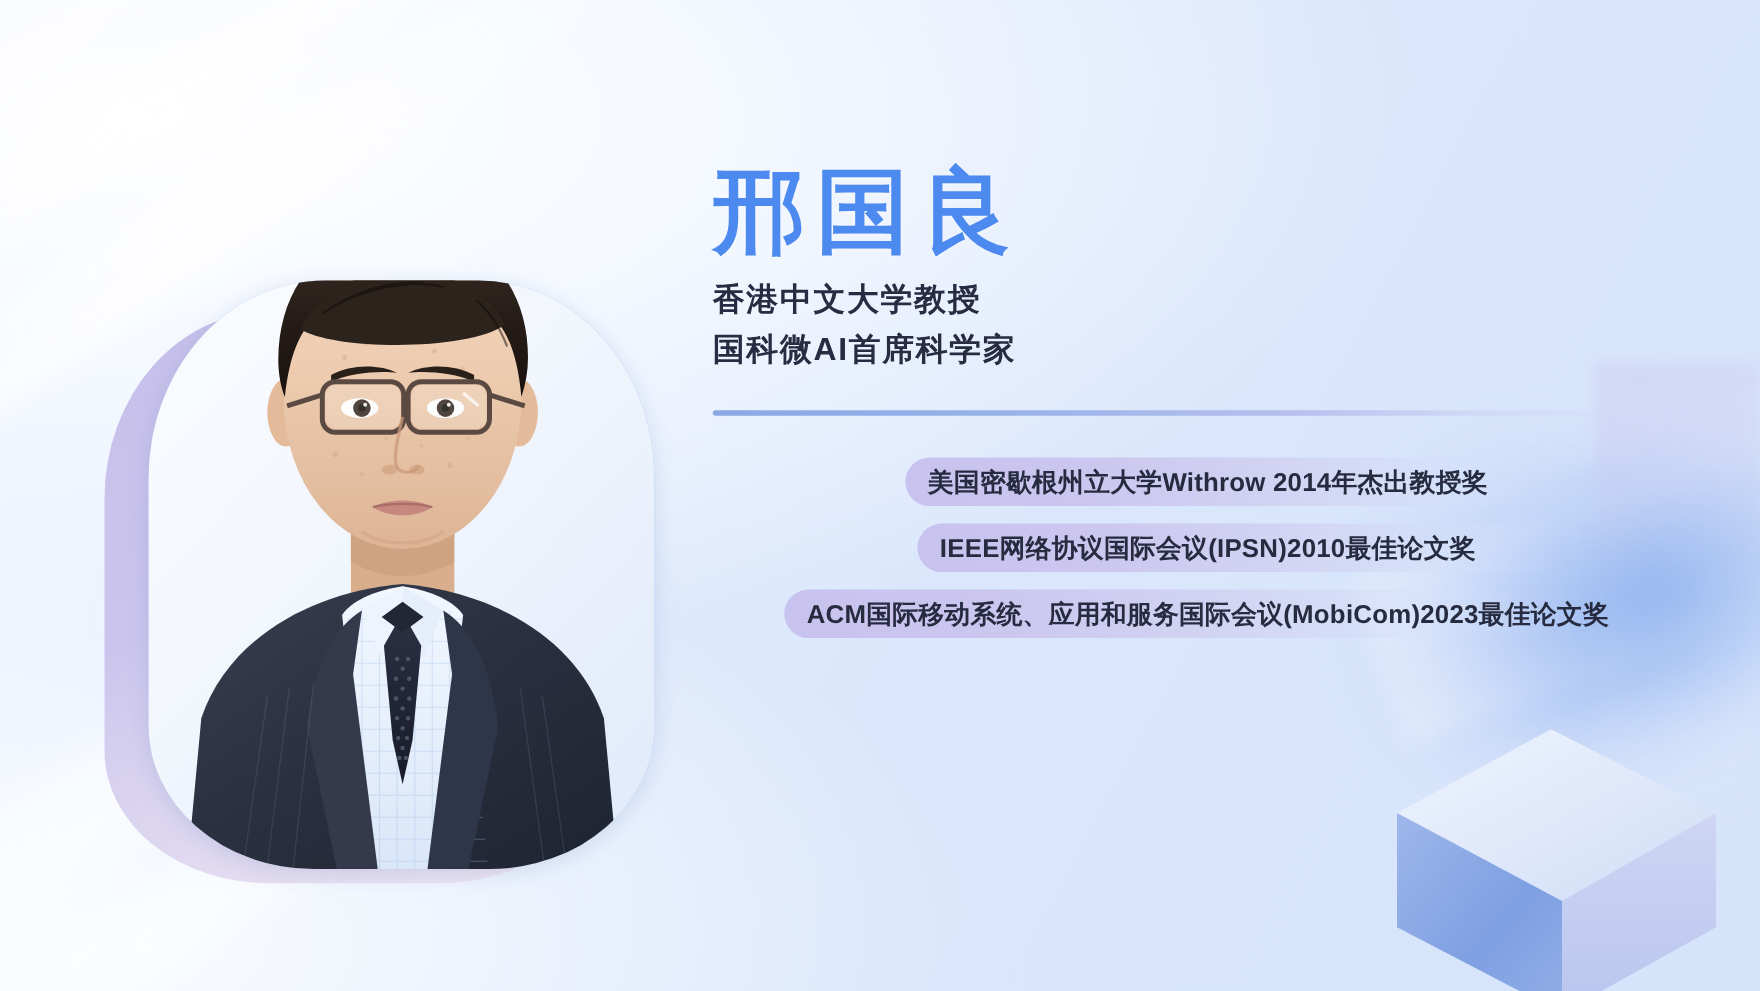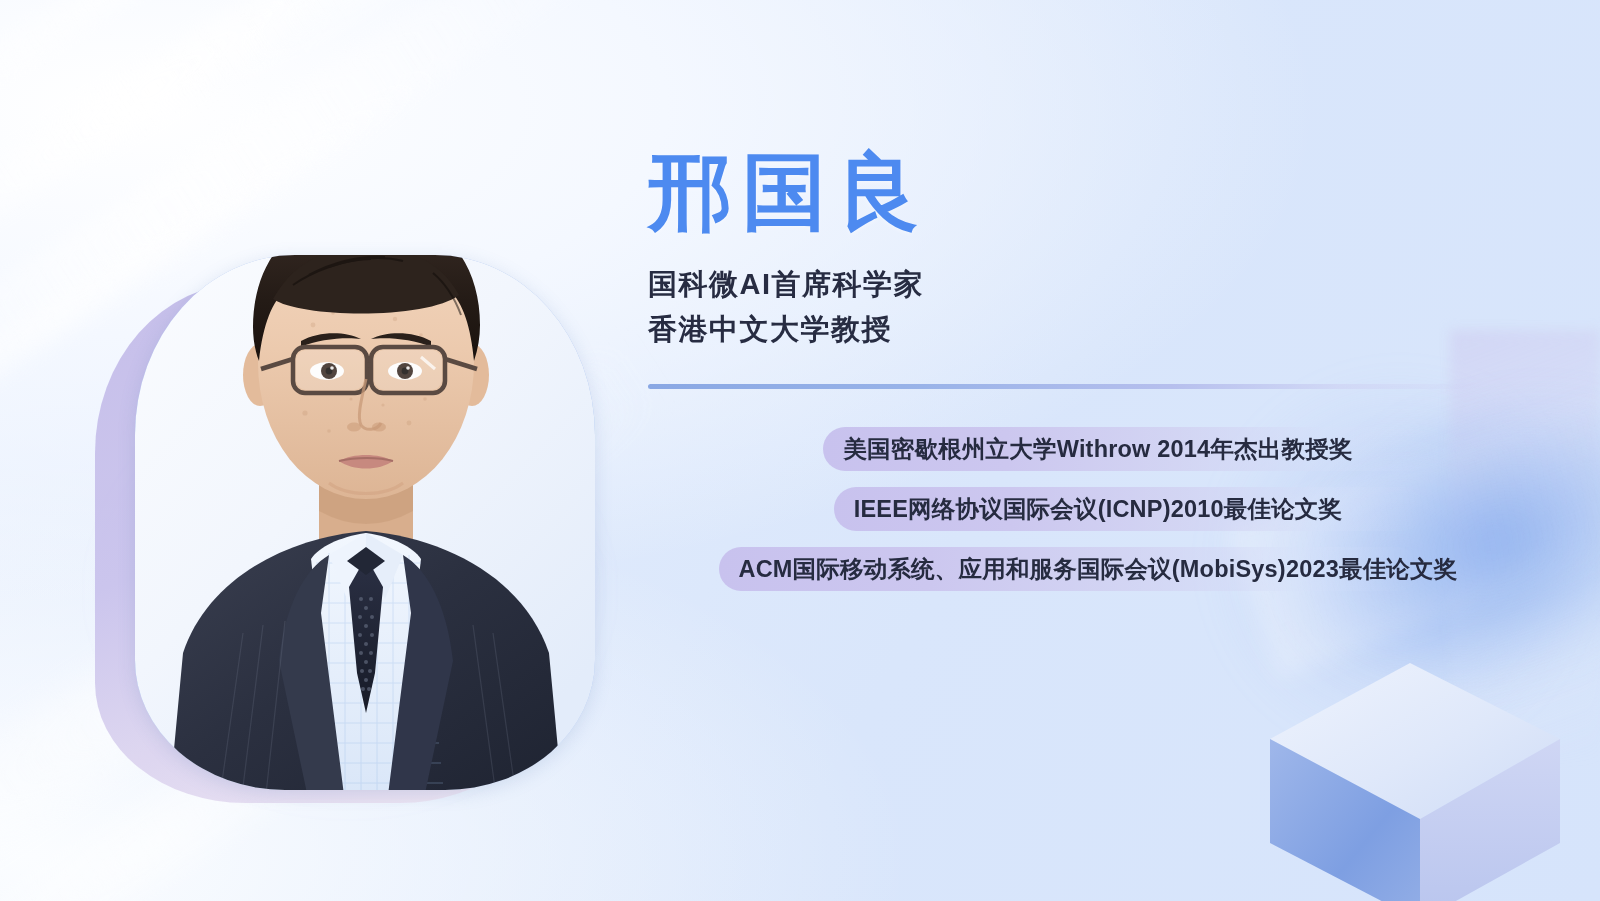--- a/index.html
+++ b/index.html
@@ -101,21 +101,21 @@
 
   
   .content{ position:absolute; left:648px; top:150px; width:900px; }
 
   .name{
     font-size:84px;
     font-weight:700;
     color:#4d8af0;
     letter-spacing:10px;
     line-height:1;
-    margin-bottom:28px;
+    margin-bottom:17px;
     text-shadow:0 2px 4px rgba(255,255,255,.35);
   }
   .subtitle{
     font-size:29px;
     font-weight:700;
     color:#272c42;
     letter-spacing:1.5px;
     line-height:1.56;
   }
 
@@ -347,30 +347,30 @@
       </svg>
     </div>
   </div>
 </div>
 
 <div class="content">
 
   <div class="name">邢国良</div>
 
   <div>
+    <div class="subtitle">香港中文大学教授</div>
     <div class="subtitle">国科微AI首席科学家</div>
-    <div class="subtitle">香港中文大学教授</div>
   </div>
 
   <div class="divider"></div>
 
   <div class="awards">
     <div class="award w1">
         <span>美国密歇根州立大学Withrow 2014年杰出教授奖</span>
       </div>
     <div class="award w2">
-        <span>IEEE网络协议国际会议(ICNP)2010最佳论文奖</span>
+        <span>IEEE网络协议国际会议(IPSN)2010最佳论文奖</span>
       </div>
     <div class="award w5">
-        <span>ACM国际移动系统、应用和服务国际会议(MobiSys)2023最佳论文奖</span>
+        <span>ACM国际移动系统、应用和服务国际会议(MobiCom)2023最佳论文奖</span>
       </div>
   </div>
 </div>
 
 </body></html>

